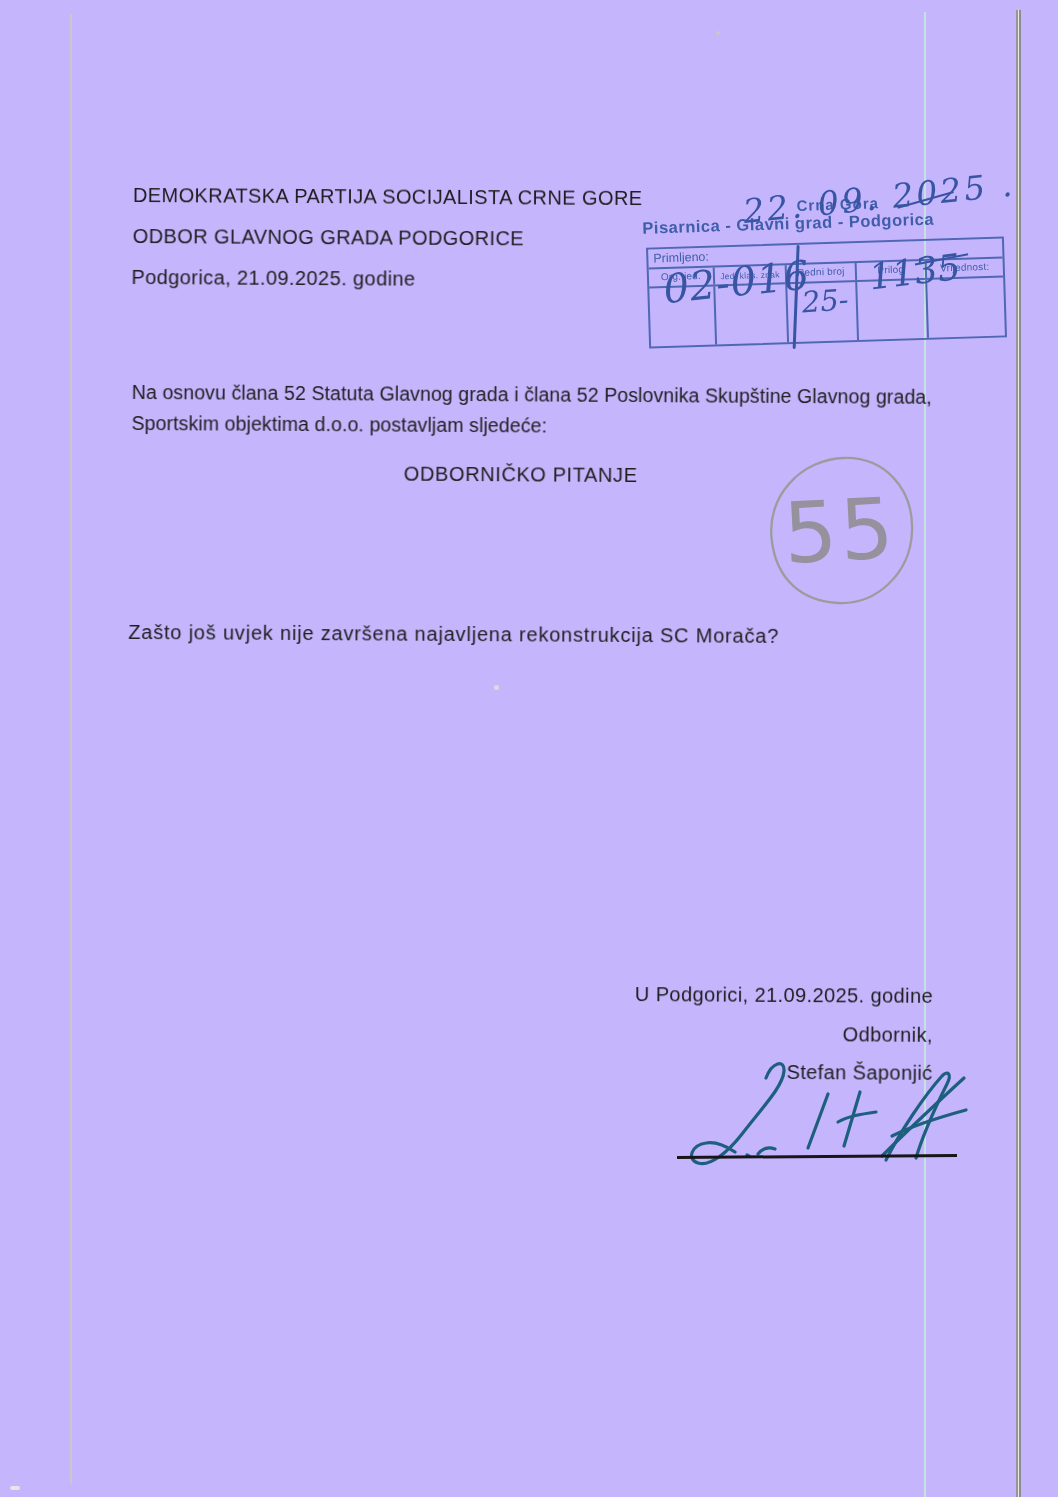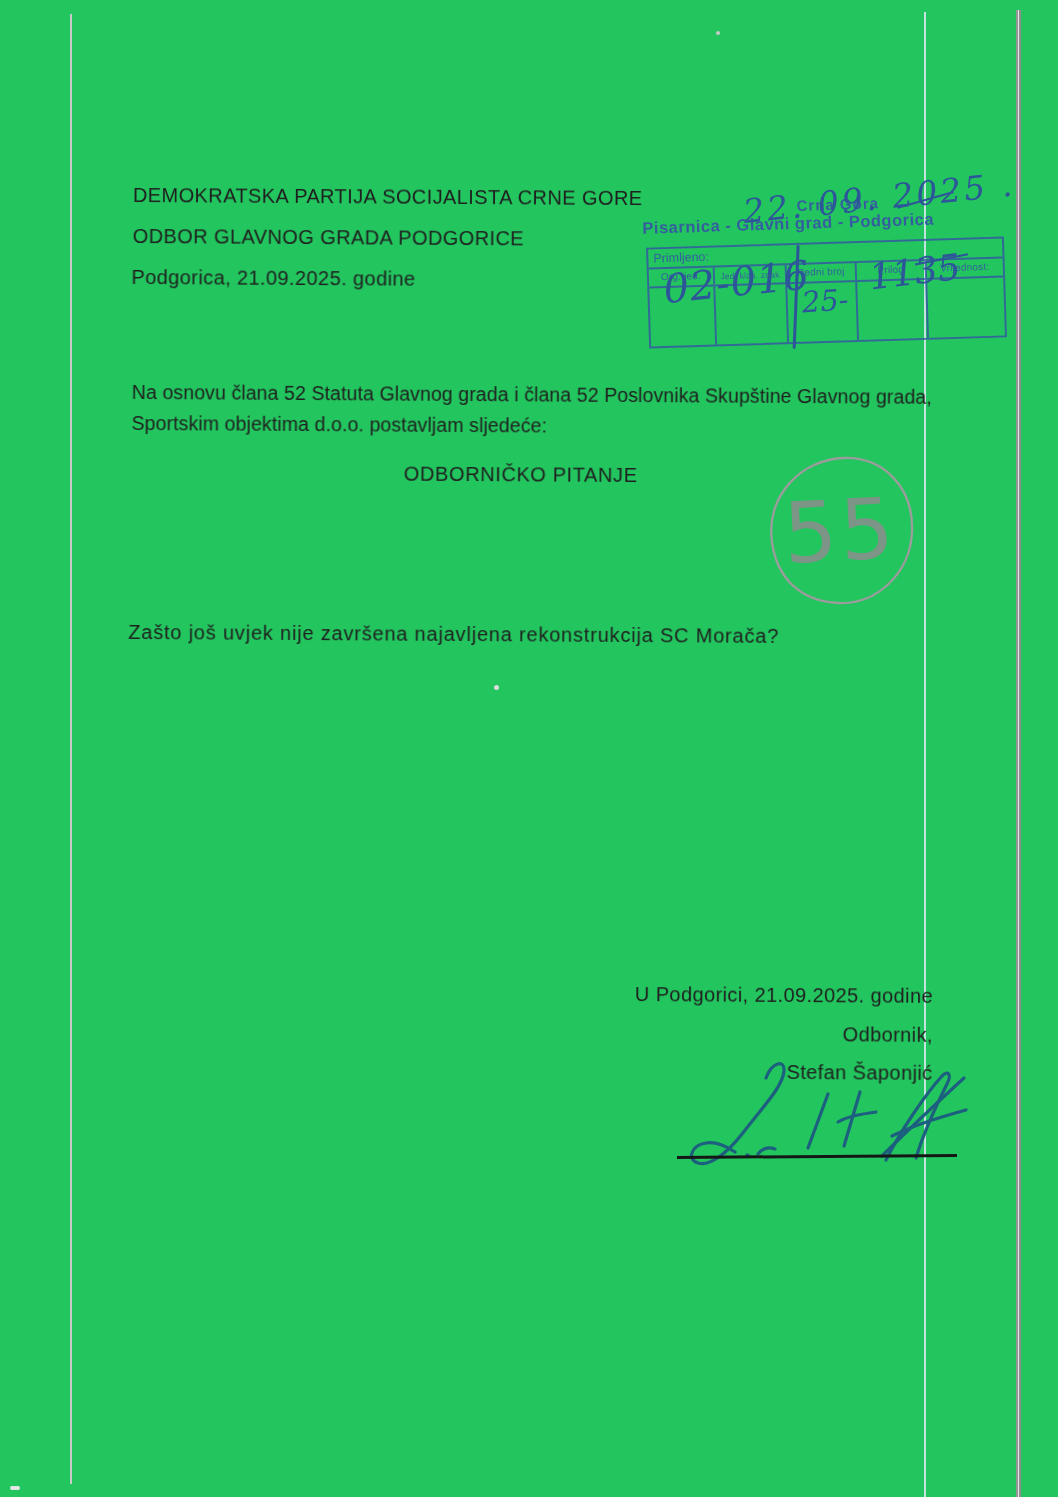--- a/index.html
+++ b/index.html
@@ -1,17 +1,17 @@
 <!DOCTYPE html>
 <html><head>
 <meta charset="utf-8">
 <style>
   html,body { margin:0; padding:0; background:#ffffff; }
   .page {
-    position:relative; width:1058px; height:1497px; background:#22c55e;
+    position:relative; width:1058px; height:1497px; background:#c4b5fd;
     font-family:"Liberation Sans", sans-serif; color:#1f1f1f; overflow:hidden;
   }
   
   .fold-line-left   { position:absolute; left:70px;  top:14px; width:2px; height:1470px; background:#c9c9c9; }
   .cyan-line        { position:absolute; left:924px; top:12px; width:1.5px; height:1485px; background:#c3e3de; }
   .scan-edge-right  { position:absolute; left:1016px; top:10px; width:6px; height:1487px;
                       background:linear-gradient(90deg,#969696 0 2px,#e9e9e9 2px 3px,#8d8d8d 3px 5px,transparent 5px); }
   .speck { position:absolute; border-radius:50%; }
   .speck-top    { left:716px; top:31px;  width:4px; height:4px; background:#c8c8c8; }
   .speck-mid    { left:494px; top:685px; width:5px; height:5px; background:#dcdcdc; }

